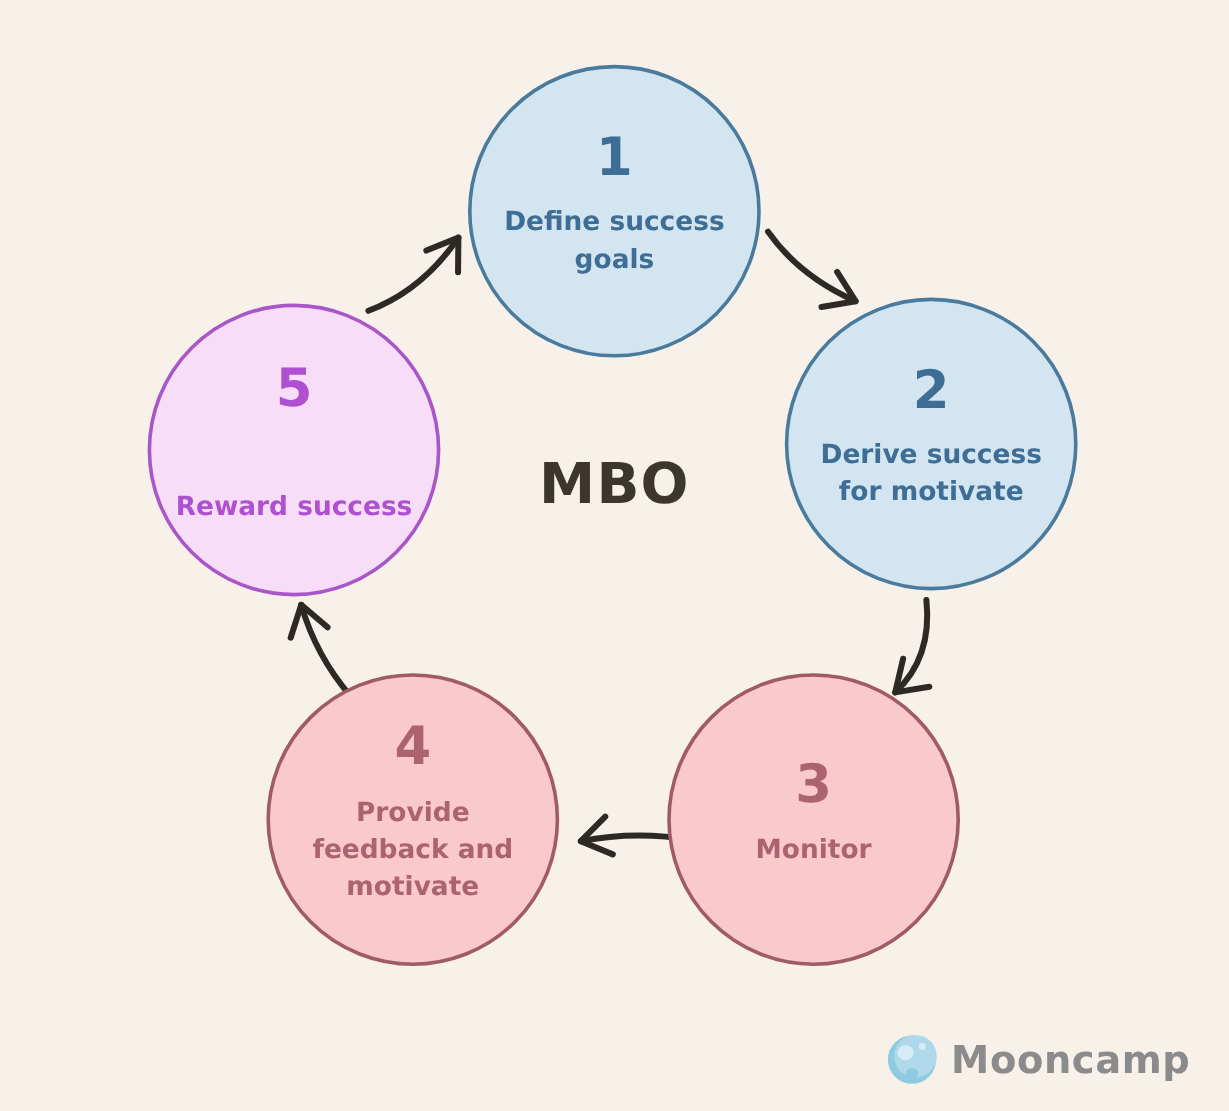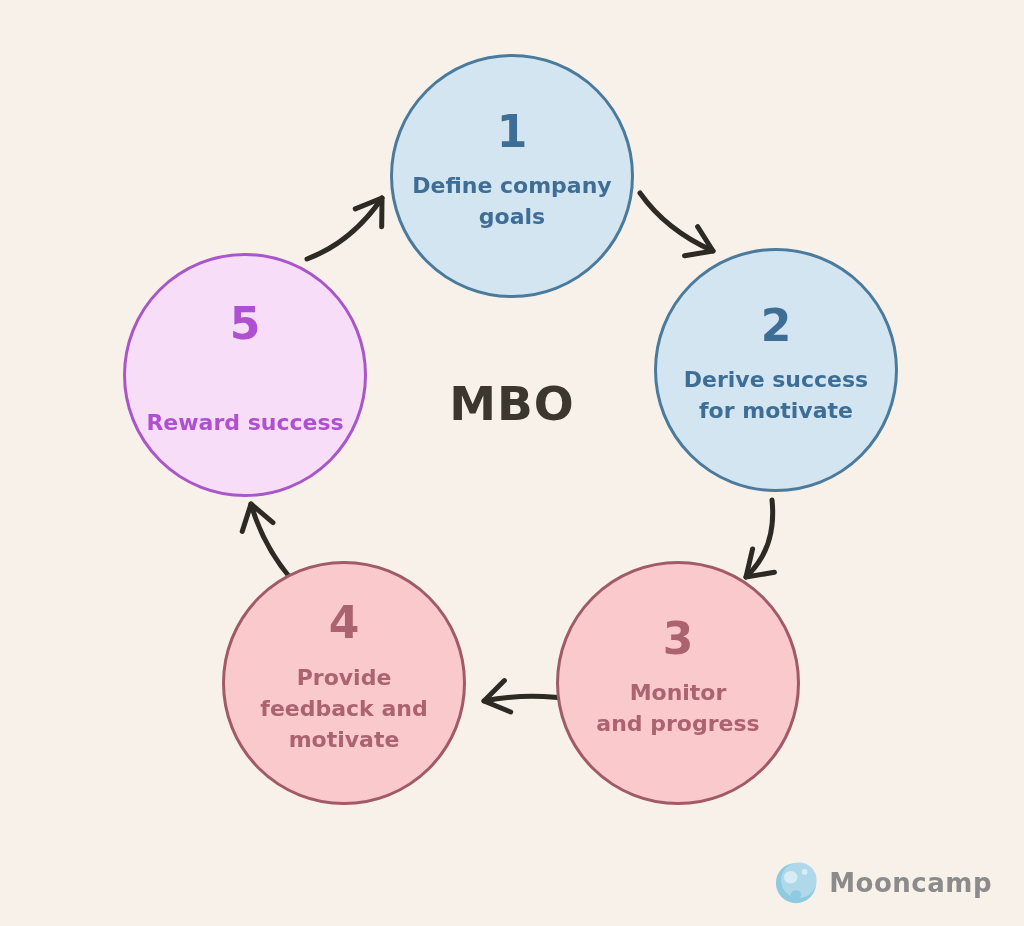--- a/index.html
+++ b/index.html
@@ -72,21 +72,21 @@
   }
 
   .logo {
     position: absolute;
     right: 32px; bottom: 20px;
     display: flex;
     align-items: center;
     gap: 10px;
   }
   .logo .logo-text {
-    font-size: 26px;
+    font-size: 32px;
     font-weight: 700;
     color: #8b8b8b;
     letter-spacing: 0.5px;
   }
   .logo svg { display: block; }
 </style>
 </head>
 <body>
 
 <div class="canvas">
@@ -100,38 +100,37 @@
     <path class="arrow" stroke="#2d2923" d="M 307,259 Q 352,242 382,198" marker-end="url(#arrowV)" style="stroke: rgb(45, 41, 35);"></path>
     <path class="arrow" stroke="#2d2923" d="M 640,193 Q 666,230 713,251" marker-end="url(#arrowV)" style="stroke: rgb(45, 41, 35);"></path>
     <path class="arrow" stroke="#2d2923" d="M 772,500 Q 777,548 746,577" marker-end="url(#arrowV)" style="stroke: rgb(45, 41, 35);"></path>
     <path class="arrow" stroke="#2d2923" d="M 577,700 Q 529,692 484,701" marker-end="url(#arrowV)" style="stroke: rgb(45, 41, 35);"></path>
     <path class="arrow" stroke="#2d2923" d="M 292,580 Q 263,546 251,504" marker-end="url(#arrowV)" style="stroke: rgb(45, 41, 35);"></path>
   </svg>
 
   <div class="circle pos-1" style="background-color: rgb(210, 229, 241); border-color: rgb(74, 122, 156); color: rgb(62, 110, 149);">
     <div class="num">1</div>
     <div class="label">
-      <span class="ln">Define company</span>
+      <span class="ln">Define success</span>
       <span class="ln">goals</span>
     </div>
   </div>
 
   <div class="circle pos-2" style="background-color: rgb(210, 229, 241); border-color: rgb(74, 122, 156); color: rgb(62, 110, 149);">
     <div class="num">2</div>
     <div class="label">
       <span class="ln">Derive success</span>
       <span class="ln">for motivate</span>
     </div>
   </div>
 
   <div class="circle pos-3" style="background-color: rgb(249, 201, 203); border-color: rgb(160, 91, 102); color: rgb(170, 99, 111);">
     <div class="num">3</div>
     <div class="label">
       <span class="ln">Monitor</span>
-      <span class="ln">and progress</span>
     </div>
   </div>
 
   <div class="circle pos-4" style="background-color: rgb(249, 201, 203); border-color: rgb(160, 91, 102); color: rgb(170, 99, 111);">
     <div class="num">4</div>
     <div class="label">
       <span class="ln">Provide</span>
       <span class="ln">feedback and</span>
       <span class="ln">motivate</span>
     </div>

